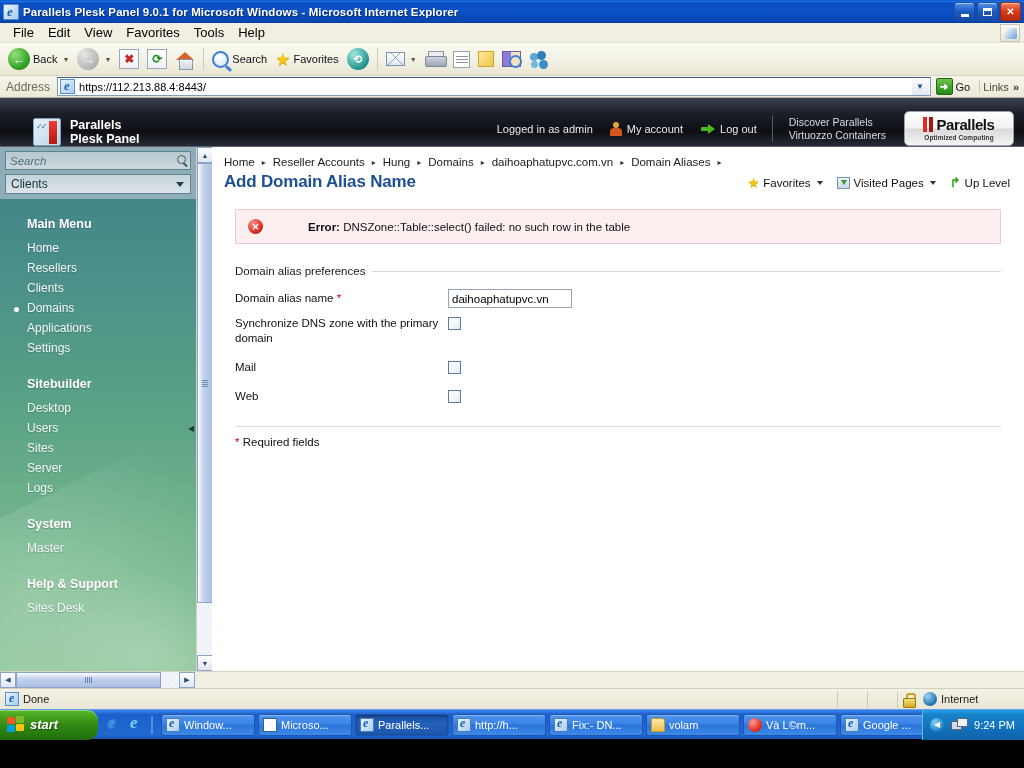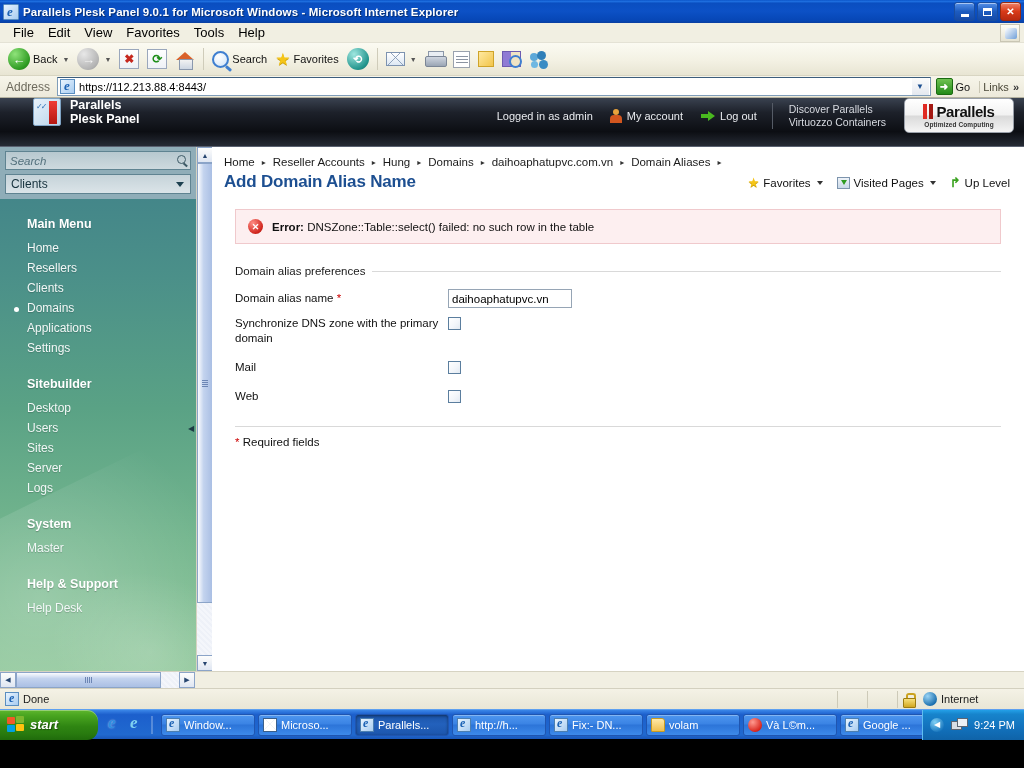--- a/index.html
+++ b/index.html
@@ -181,21 +181,21 @@
   .chev { color:#333; font-size:11px; font-weight:bold; }
 
   
   .app {
     height: 590px; background: #fff; position: relative;
     display: flex; flex-direction: column;
   }
   .plesk-header {
     height: 49px;
     background: linear-gradient(to bottom,#3a4250 0%,#1d212a 30%,#0c0e13 70%,#262b35 100%);
-    display: flex; align-items: flex-start; position: relative;
+    display: flex; align-items: flex-end; position: relative;
     border-bottom: 1px solid #5a6170;
   }
   .plesk-logo-block { display:flex; align-items:center; margin-left: 33px; gap: 9px; }
   .plesk-logo-mark {
     width: 28px; height: 28px; position: relative;
     background: linear-gradient(135deg,#e8f2fb,#b9d4ea);
     border: 1px solid #7fa3c4; border-radius: 2px;
   }
   .plesk-logo-mark::before {
     content:""; position:absolute; right:3px; top:2px; width:8px; height:23px;
@@ -332,21 +332,21 @@
     padding: 9px 12px; display:flex; align-items:center; gap:9px;
     height: 35px;
   }
   .err-ic {
     width:15px;height:15px;border-radius:50%;
     background: radial-gradient(circle at 32% 28%,#ff8e86,#d0241c 70%,#8f1410);
     color:#fff; font-size:11px; font-weight:bold;
     display:flex;align-items:center;justify-content:center; flex:0 0 auto;
   }
   .err-ic::after{content:"✕"; font-size:9px;}
-  .err-txt { font-size:11.5px; color:#111; }
+  .err-txt { font-size:11.5px; color:#111;margin-left:36px; }
   .err-txt b { font-weight:bold; }
 
   .section-title {
     margin: 21px 23px 0 23px; display:flex; align-items:center; gap:7px;
     font-size:11.5px; color:#1a1a1a;
   }
   .section-title .rule { flex:1; height:1px; background:#d9d9d9; }
 
   .form { margin: 9px 23px 0 23px; }
   .frow { display:flex; align-items:flex-start; padding: 3px 0; min-height: 20px; }
@@ -637,21 +637,21 @@
         <div class="sb-item">Desktop</div>
         <div class="sb-item">Users</div>
         <div class="sb-item">Sites</div>
         <div class="sb-item">Server</div>
         <div class="sb-item">Logs</div>
 
         <div class="sb-group spaced">System</div>
         <div class="sb-item">Master</div>
 
         <div class="sb-group spaced">Help &amp; Support</div>
-        <div class="sb-item">Help Desk</div>
+        <div class="sb-item">Sites Desk</div>
       </div>
 
       <div class="sb-collapse">◀</div>
     </div>
 
     <div class="sb-vscroll">
       <div class="sbtn">▲</div>
       <div class="sb-track"></div>
       <div class="sb-thumb" style="top:16px; height:440px;">
         <span class="sb-grip"></span>

